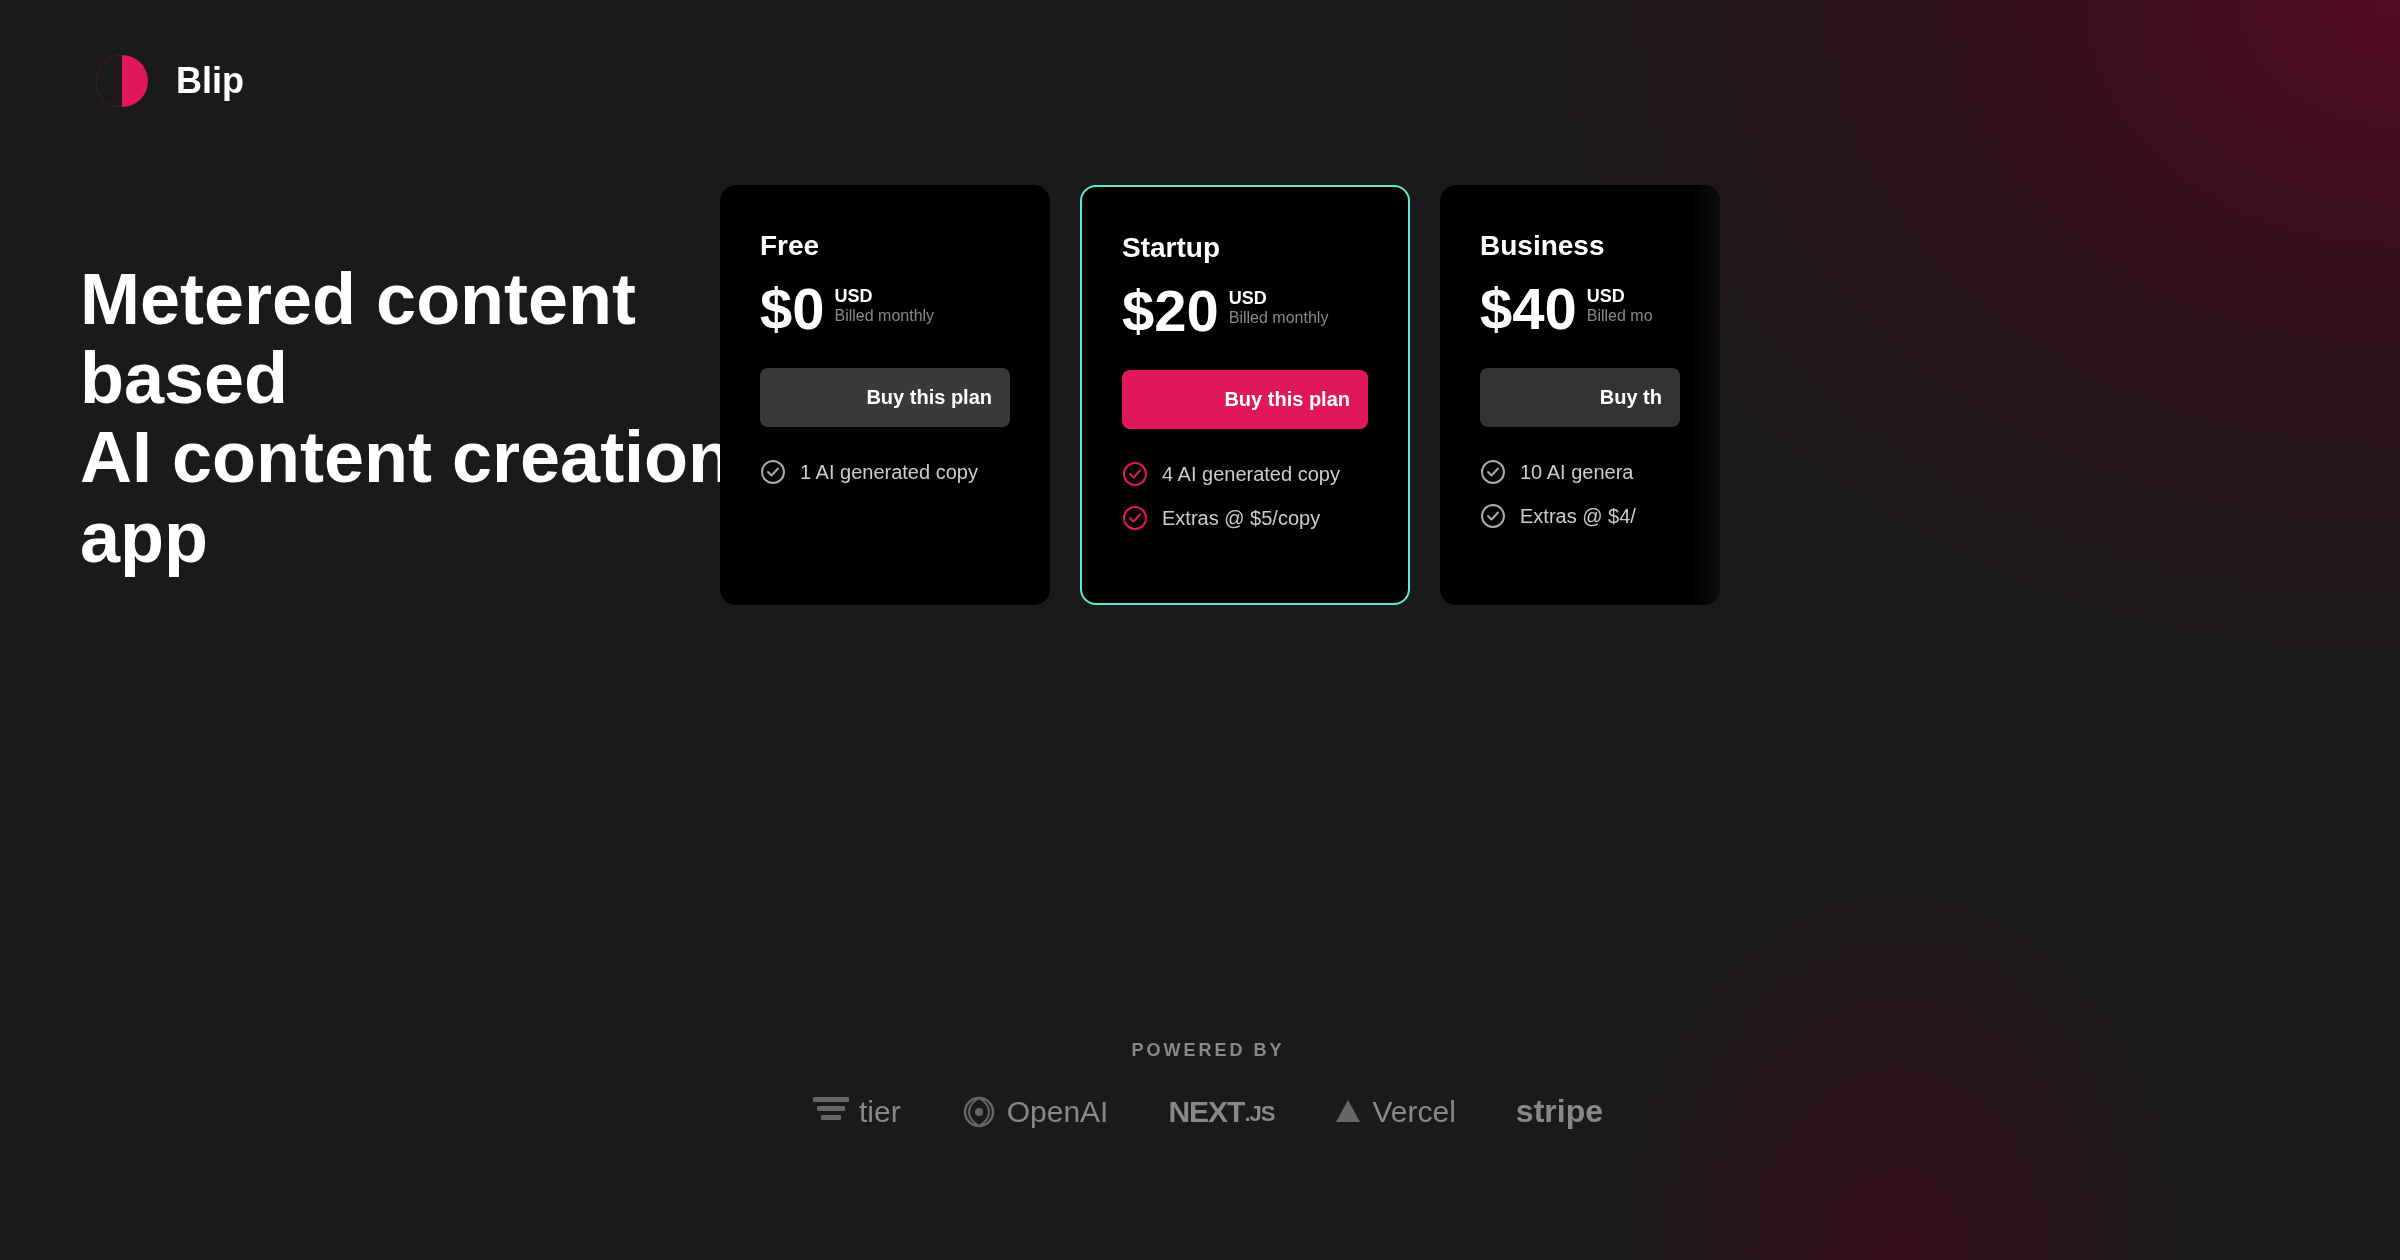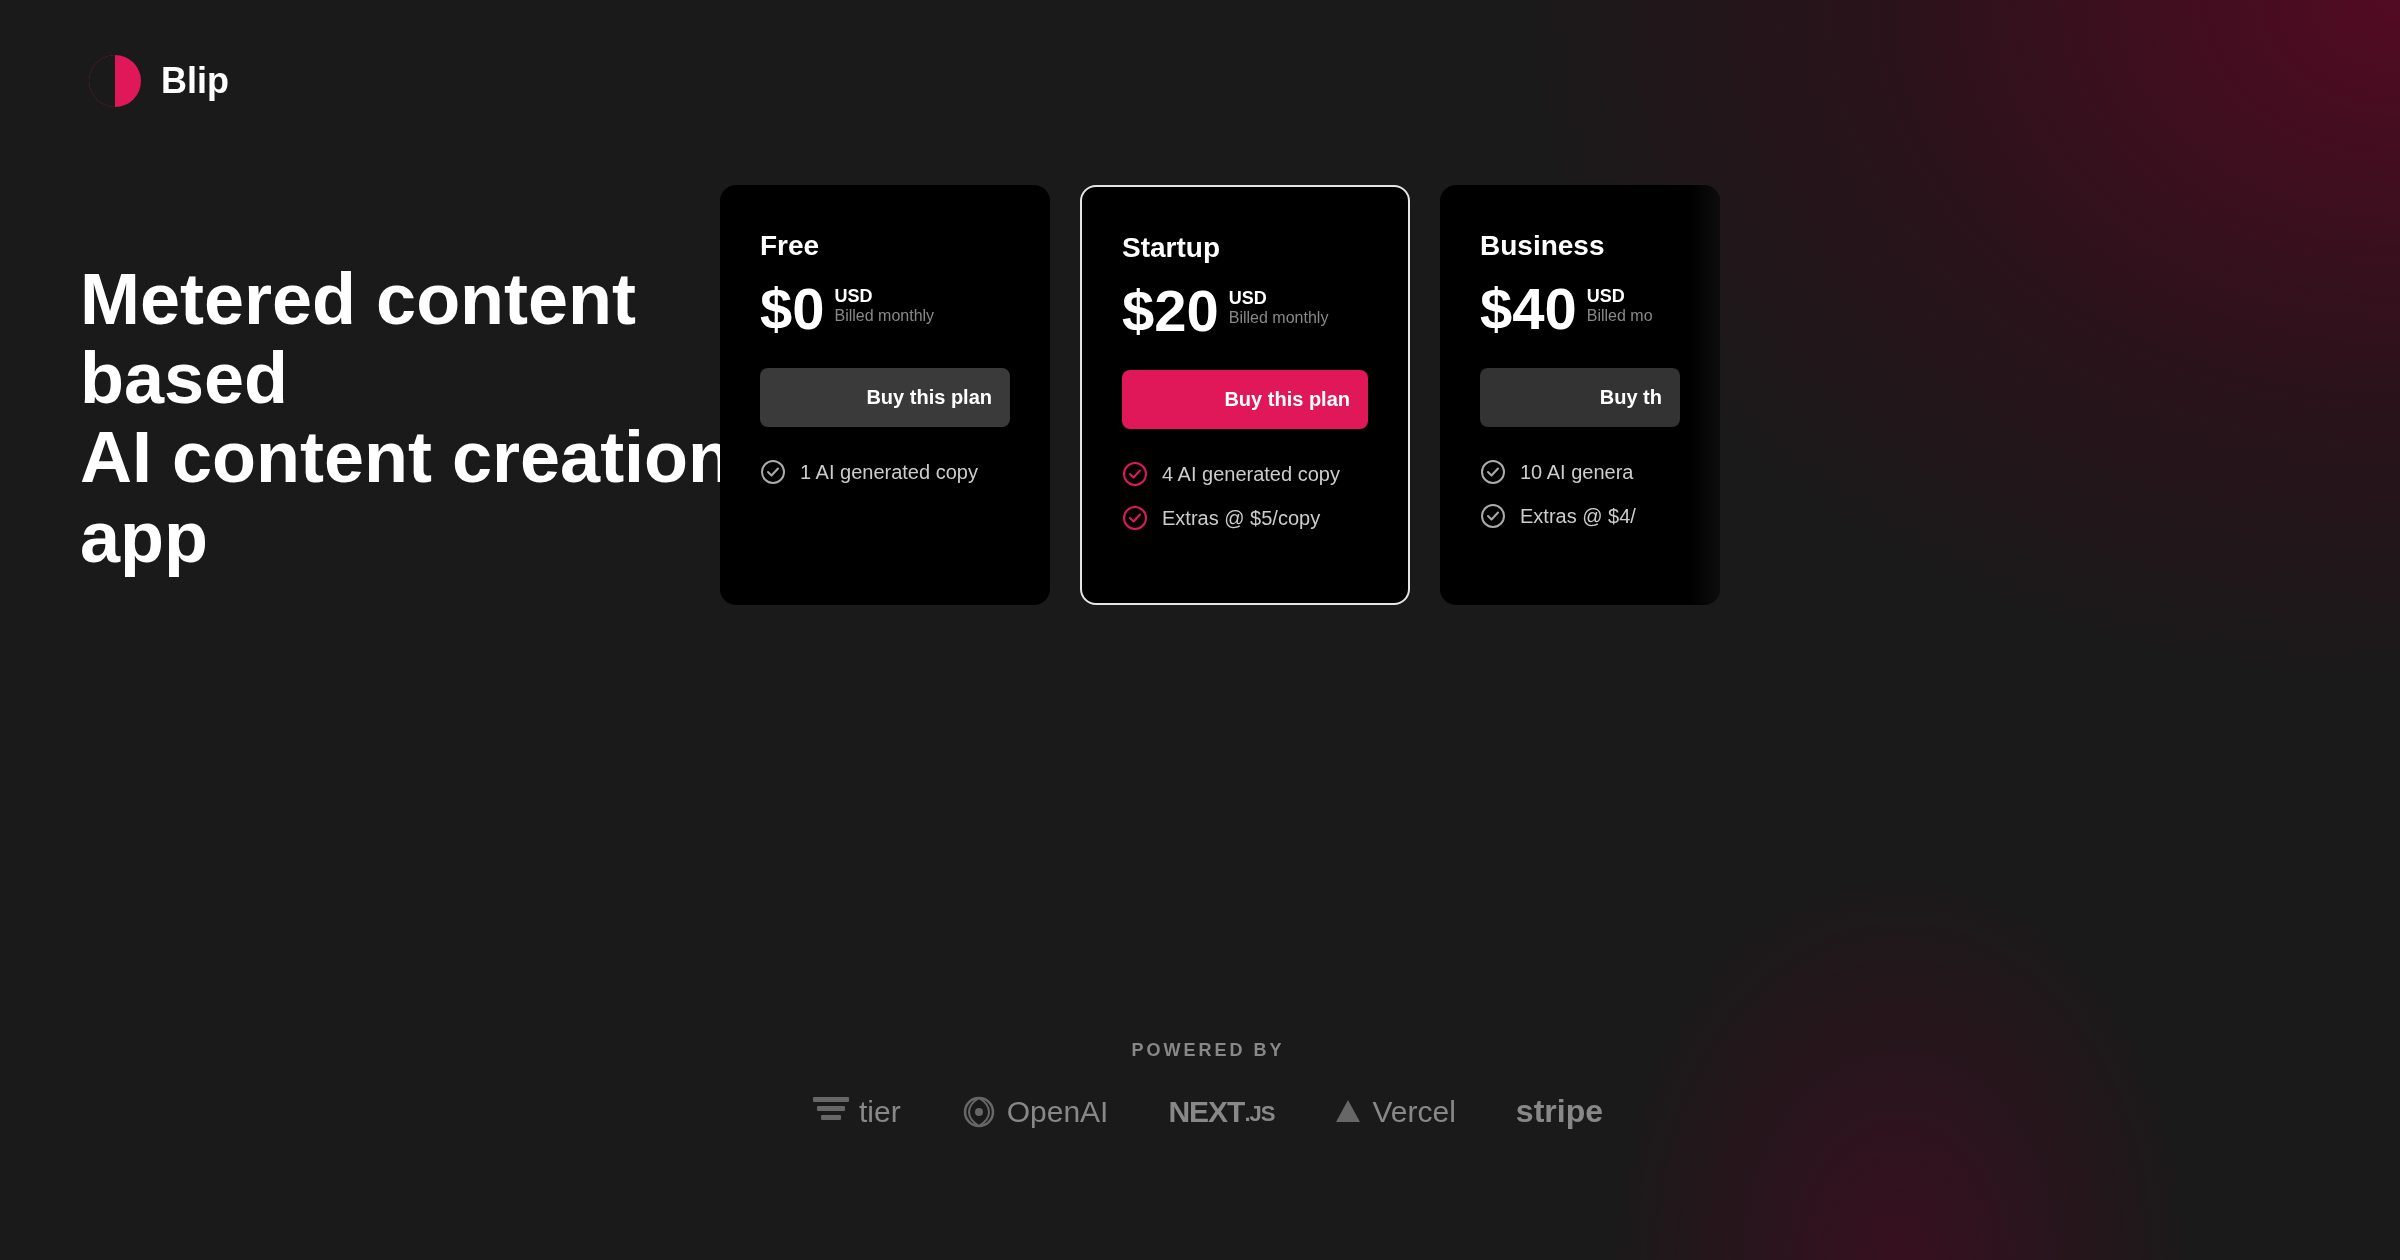--- a/index.html
+++ b/index.html
@@ -31,24 +31,24 @@
       width: 600px;
       height: 400px;
       background: radial-gradient(ellipse at bottom, rgba(100, 0, 40, 0.4) 0%, transparent 70%);
       pointer-events: none;
     }
 
     
     .header {
       position: absolute;
       top: 55px;
-      left: 89px;
-      display: flex;
-      align-items: center;
-      gap: 20px;
+      left: 96px;
+      display: flex;
+      align-items: center;
+      gap: 28px;
     }
 
     .logo-icon {
       width: 52px;
       height: 52px;
     }
 
     .logo-text {
       font-size: 36px;
       font-weight: 600;
@@ -83,21 +83,21 @@
     .pricing-card {
       background: #000000;
       border-radius: 16px;
       padding: 45px 40px;
       width: 330px;
       min-height: 420px;
       position: relative;
     }
 
     .pricing-card.featured {
-      border: 2px solid #e5e5e5;
+      border: 2px solid #5eead4;
     }
 
     .pricing-card.partial {
       width: 280px;
       overflow: hidden;
     }
 
     .plan-name {
       font-size: 28px;
       font-weight: 600;

